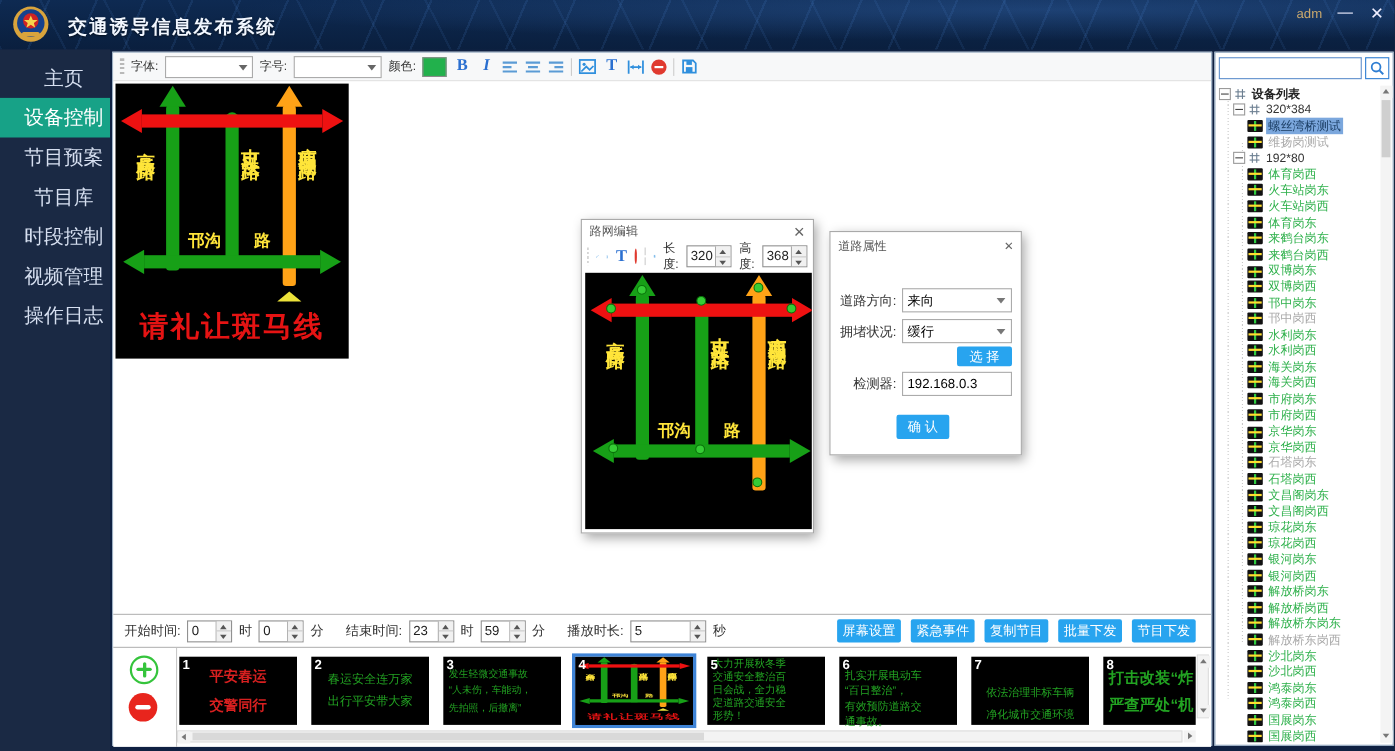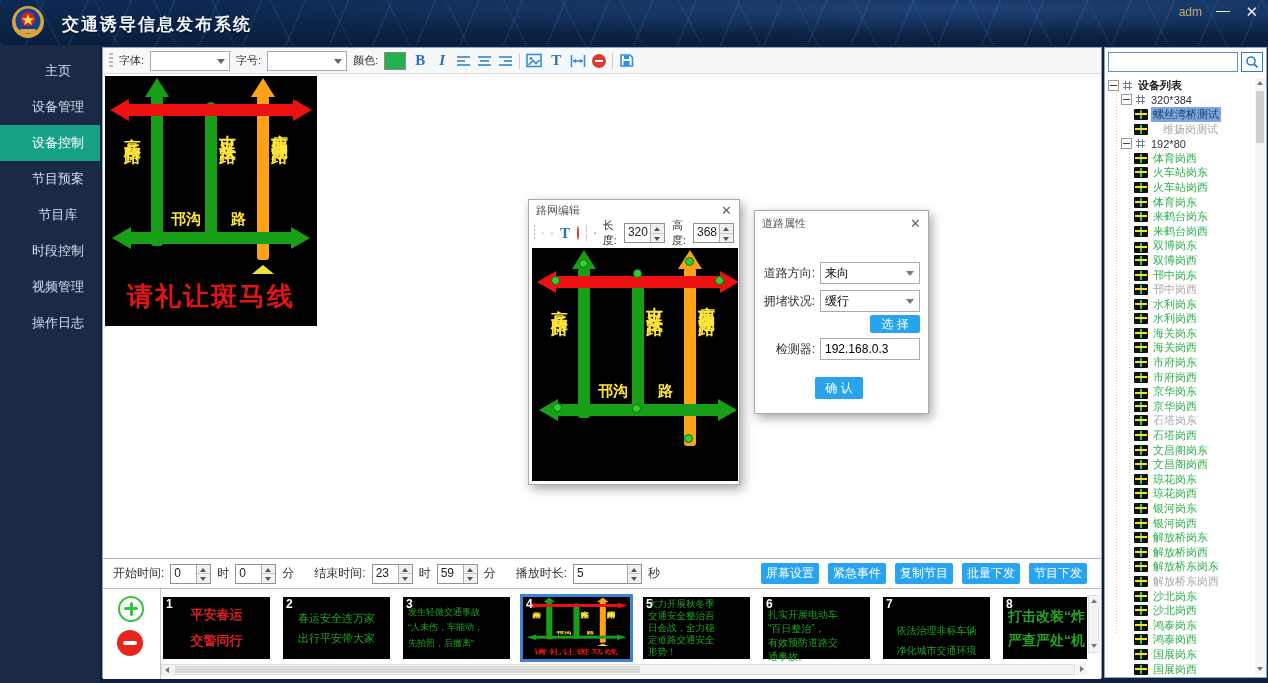--- a/index.html
+++ b/index.html
@@ -14,21 +14,21 @@
         repeating-linear-gradient(63deg, rgba(80,140,220,.10) 0 2px, transparent 2px 52px),
         linear-gradient(180deg,#0e2a52,#0a1f3e);}
   #hdr .title{position:absolute;left:62px;top:13px;font-size:17px;font-weight:bold;
        color:#f2f7ff;letter-spacing:2px;text-shadow:0 1px 2px rgba(0,0,0,.6);}
   #logo{position:absolute;left:10px;top:4px;}
   .hdr-user{position:absolute;right:66px;top:5px;color:#c9a86d;font-size:12px;}
   .hdr-min{position:absolute;right:38px;top:2px;color:#eef;font-size:14px;cursor:pointer;}
   .hdr-close{position:absolute;right:10px;top:3px;color:#eef;font-size:15px;cursor:pointer;}
   
   #sidebar{position:absolute;left:0;top:45px;width:100px;height:638px;background:#1a2944;}
-  .side-item{height:36px;line-height:36px;text-align:center;color:#d6dff0;font-size:13px;cursor:pointer;padding-left:16px;}
+  .side-item{height:36px;line-height:36px;text-align:center;color:#d6dff0;font-size:18px;cursor:pointer;padding-left:16px;}
   .side-item.active{background:#17a287;color:#fff;}
   
   #main{position:absolute;left:102px;top:47px;width:1000px;height:631px;background:#fff;
         border:1px solid #8fa6bd;box-sizing:border-box;}
   #mtoolbar{height:26px;border-bottom:1px solid #dcdcdc;background:#f7f8f9;
         display:flex;align-items:center;gap:6px;padding:0 6px;box-sizing:border-box;}
   .drag-handle{width:4px;height:16px;background:repeating-linear-gradient(180deg,#b9b9b9 0 2px,transparent 2px 4px);}
   .tb-label{font-size:11px;color:#333;}
   .combo{width:78px;height:18px;border:1px solid #ababab;background:#fff;position:relative;cursor:pointer;}
   .combo::after{content:"";position:absolute;right:4px;top:7px;border-left:4px solid transparent;
@@ -154,21 +154,20 @@
       <rect x="10" y="25" width="16" height="4" rx="1.5" fill="#d9a43c"></rect>
     </svg>
     <div class="title">交通诱导信息发布系统</div>
     <div class="hdr-user">adm</div>
     <div class="hdr-min">—</div>
     <div class="hdr-close">✕</div>
   </div>
 
   <div id="sidebar" style="padding-top:8px;">
       <div class="side-item">主页</div>
-      <div class="side-item">设备管理</div>
       <div class="side-item active">设备控制</div>
       <div class="side-item">节目预案</div>
       <div class="side-item">节目库</div>
       <div class="side-item">时段控制</div>
       <div class="side-item">视频管理</div>
       <div class="side-item">操作日志</div>
     </div>
 
   <div id="main">
 
@@ -318,21 +317,21 @@
             <div style="position: absolute; left: 153px; top: 9px; width: 9px; height: 9px; border-radius: 50%; background: rgb(53, 205, 53); border: 1px solid rgb(11, 114, 11); box-sizing: border-box;"></div>
             <div style="position: absolute; left: 19px; top: 28px; width: 9px; height: 9px; border-radius: 50%; background: rgb(53, 205, 53); border: 1px solid rgb(11, 114, 11); box-sizing: border-box;"></div>
             <div style="position: absolute; left: 183px; top: 28px; width: 9px; height: 9px; border-radius: 50%; background: rgb(53, 205, 53); border: 1px solid rgb(11, 114, 11); box-sizing: border-box;"></div>
             <div style="position: absolute; left: 21px; top: 155px; width: 9px; height: 9px; border-radius: 50%; background: rgb(53, 205, 53); border: 1px solid rgb(11, 114, 11); box-sizing: border-box;"></div>
             <div style="position: absolute; left: 100px; top: 156px; width: 9px; height: 9px; border-radius: 50%; background: rgb(53, 205, 53); border: 1px solid rgb(11, 114, 11); box-sizing: border-box;"></div>
             <div style="position: absolute; left: 152px; top: 186px; width: 9px; height: 9px; border-radius: 50%; background: rgb(53, 205, 53); border: 1px solid rgb(11, 114, 11); box-sizing: border-box;"></div>
           </div>
       </div>
 
       <div class="dlg" id="dlg-props">
-        <div class="dlg-title" style="height:24px;">
+        <div class="dlg-title" style="height:24px;font-family:Liberation Mono, monospace;">
           <span>道路属性</span>
           <span class="dlg-x">✕</span>
         </div>
         <div class="prow" style="left:0;top:51px;">
           <span class="plabel">道路方向:</span>
           <div class="psel">来向</div>
         </div>
         <div class="prow" style="left:0;top:79px;">
           <span class="plabel">拥堵状况:</span>
           <div class="psel">缓行</div>
@@ -518,21 +517,21 @@
         </div>
         <div class="trow " style="padding-left: 13px;">
           <span class="expander"></span>
           <span class="grpicon"></span>
           <span class="tl tl-grp">320*384</span>
         </div>
         <div class="trow selected" style="padding-left: 26px;">
           <span class="devicon"></span>
           <span class="tl ">螺丝湾桥测试</span>
         </div>
-        <div class="trow offline" style="padding-left: 26px; gap: 10px;">
+        <div class="trow offline" style="padding-left: 26px;">
           <span class="devicon"></span>
           <span class="tl ">维扬岗测试</span>
         </div>
         <div class="trow " style="padding-left: 13px;">
           <span class="expander"></span>
           <span class="grpicon"></span>
           <span class="tl tl-grp">192*80</span>
         </div>
         <div class="trow online" style="padding-left: 26px;">
           <span class="devicon"></span>

